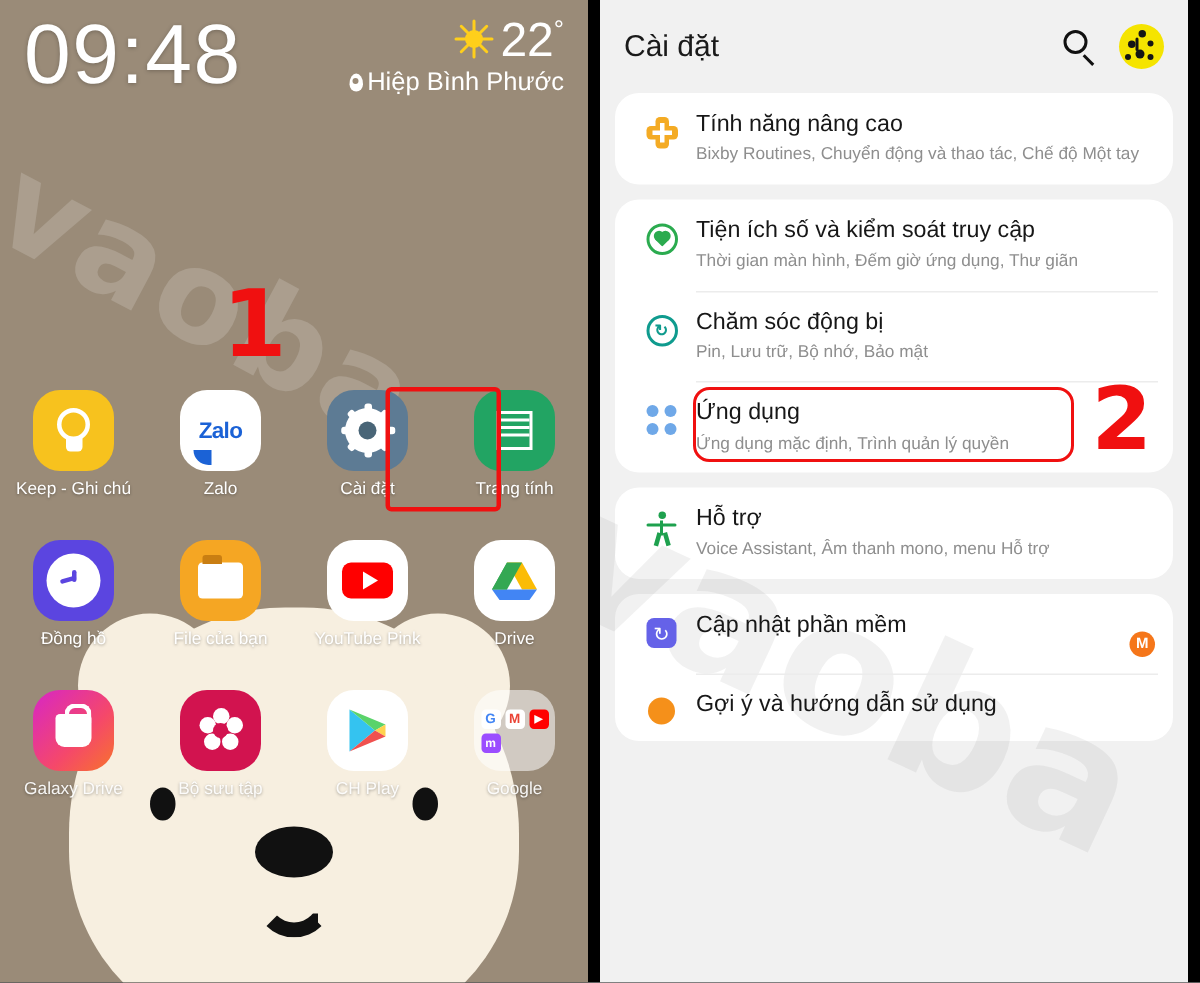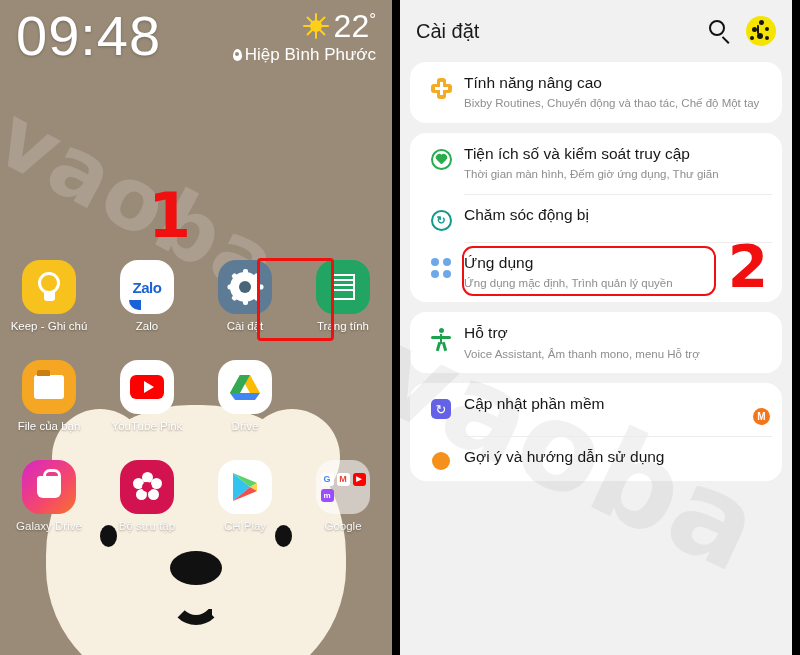--- a/index.html
+++ b/index.html
@@ -302,20 +302,31 @@
                 </div>
           </div>
             </div>
           <div class="app-label">Trang tính</div>
         </div>
       </div>
 
       <div class="row row2" style="margin-top:20px">
         <div class="cell">
           <div class="icon-wrap">
+              <div class="ic squircle ic-clock">
+            <div class="clock-face">
+                  <span class="hand h1"></span>
+                  <span class="hand h2"></span>
+                </div>
+          </div>
+            </div>
+          <div class="app-label">Đồng hồ</div>
+        </div>
+        <div class="cell">
+          <div class="icon-wrap">
               <div class="ic squircle ic-files">
             <div class="folder"></div>
           </div>
             </div>
           <div class="app-label">File của bạn</div>
         </div>
         <div class="cell">
           <div class="icon-wrap">
               <div class="ic squircle ic-yt">
             <div class="yt"></div>
@@ -445,20 +456,21 @@
         </div>
       </div>
       <div class="srow">
         <div class="sicon">
           <div class="g-ring teal">
               <span class="g-arr">↻</span>
             </div>
         </div>
         <div class="sbody">
           <div class="stitle">Chăm sóc động bị</div>
+          <div class="sdesc">Pin, Lưu trữ, Bộ nhớ, Bảo mật</div>
         </div>
       </div>
       <div class="srow">
         <div class="sicon">
           <div class="g-dots">
               <span></span>
               <span></span>
               <span></span>
               <span></span>
             </div>

